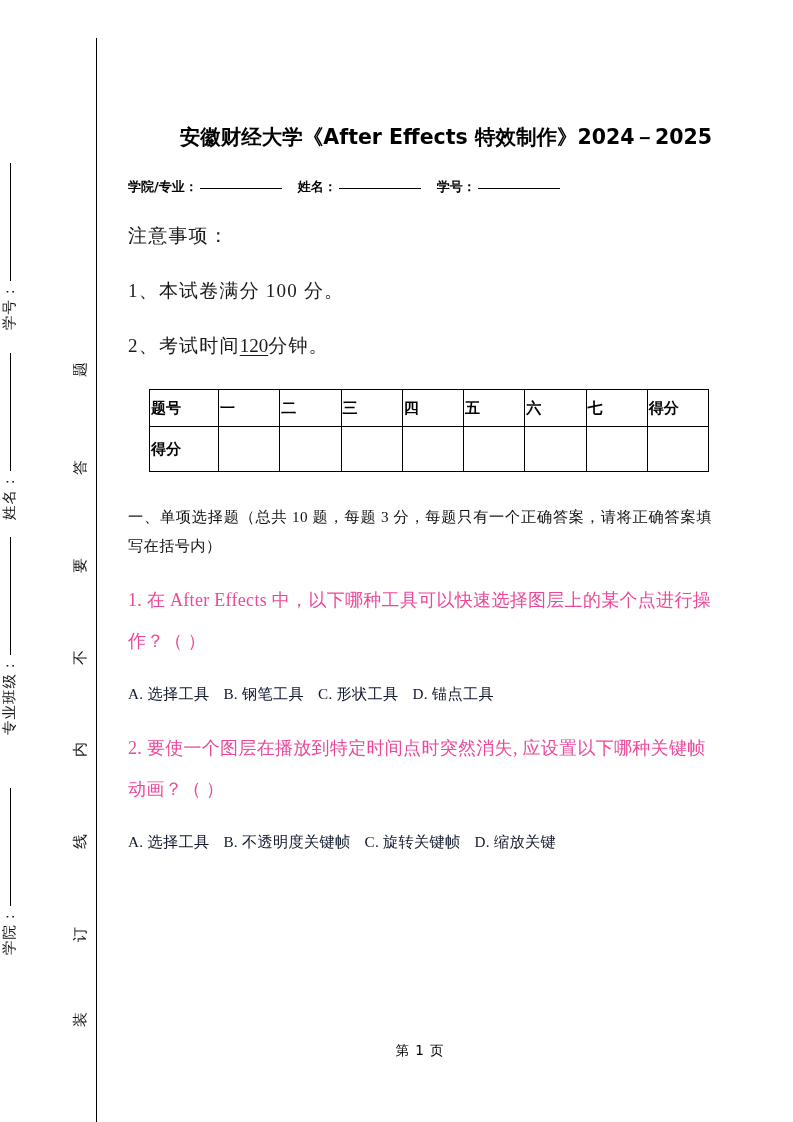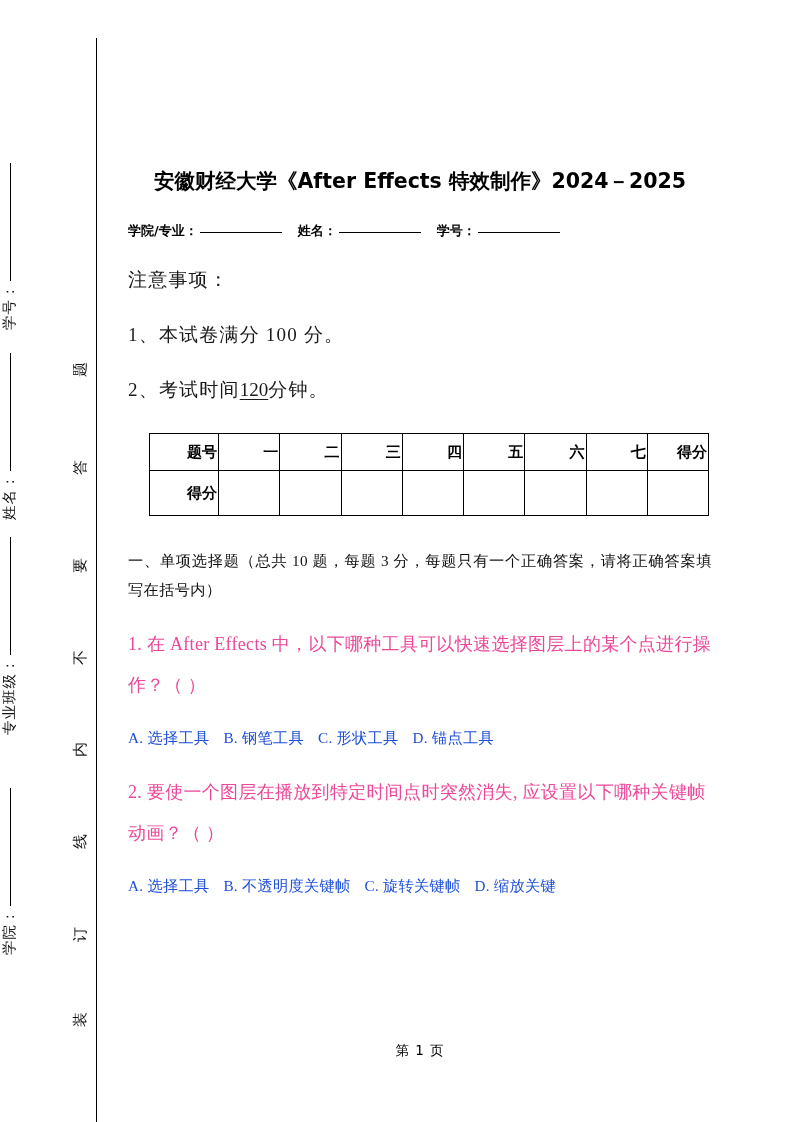--- a/index.html
+++ b/index.html
@@ -79,21 +79,21 @@
     margin: 0;
     padding-top: 118px;
     font-family: "DejaVu Sans", "Liberation Sans", sans-serif;
     font-size: 20.5px;
     font-weight: bold;
     line-height: 38px;
     text-align: center;
     letter-spacing: 0px;
     color: #000;
   }
-  #doc-title .t-line1 { display: block; text-align: center; margin-top: 44px; }
+  #doc-title .t-line1 { display: block; text-align: right; }
   #doc-title .t-line2 { display: block; text-align: center; }
 
   #id-line {
     margin: 0;
     padding-top: 22px;
     font-family: "DejaVu Sans", "Liberation Sans", sans-serif;
     font-size: 13px;
     font-weight: bold;
     color: #000;
   }
@@ -124,21 +124,21 @@
 
   
   #score-table {
     margin: 34px 0 0 21px;
     border-collapse: collapse;
     width: 560px;
     table-layout: fixed;
   }
   #score-table td {
     border: 1.4px solid #000;
-    text-align: right;
+    text-align: left;
     vertical-align: middle;
     font-family: "DejaVu Sans", "Liberation Sans", sans-serif;
     font-weight: bold;
     font-size: 15px;
     color: #000;
     height: 36px;
   }
   #score-table td.rowhead { width: 66px; }
   #score-table tr.r-head td { height: 34px; }
   #score-table tr.r-body td { height: 42px; }
@@ -161,21 +161,21 @@
     line-height: 41px;
     letter-spacing: 0.3px;
     color: #ec4899;
   }
   .q-opts {
     margin: 0;
     padding-top: 18px;
     font-size: 15.2px;
     line-height: 28px;
     letter-spacing: 0.3px;
-    color: #1d4ed8;
+    color: #0f172a;
     white-space: nowrap;
     overflow: hidden;
   }
   .q-opts .opt { margin-right: 14px; }
 
   
   #footer {
     position: absolute;
     left: 0;
     top: 1042px;

